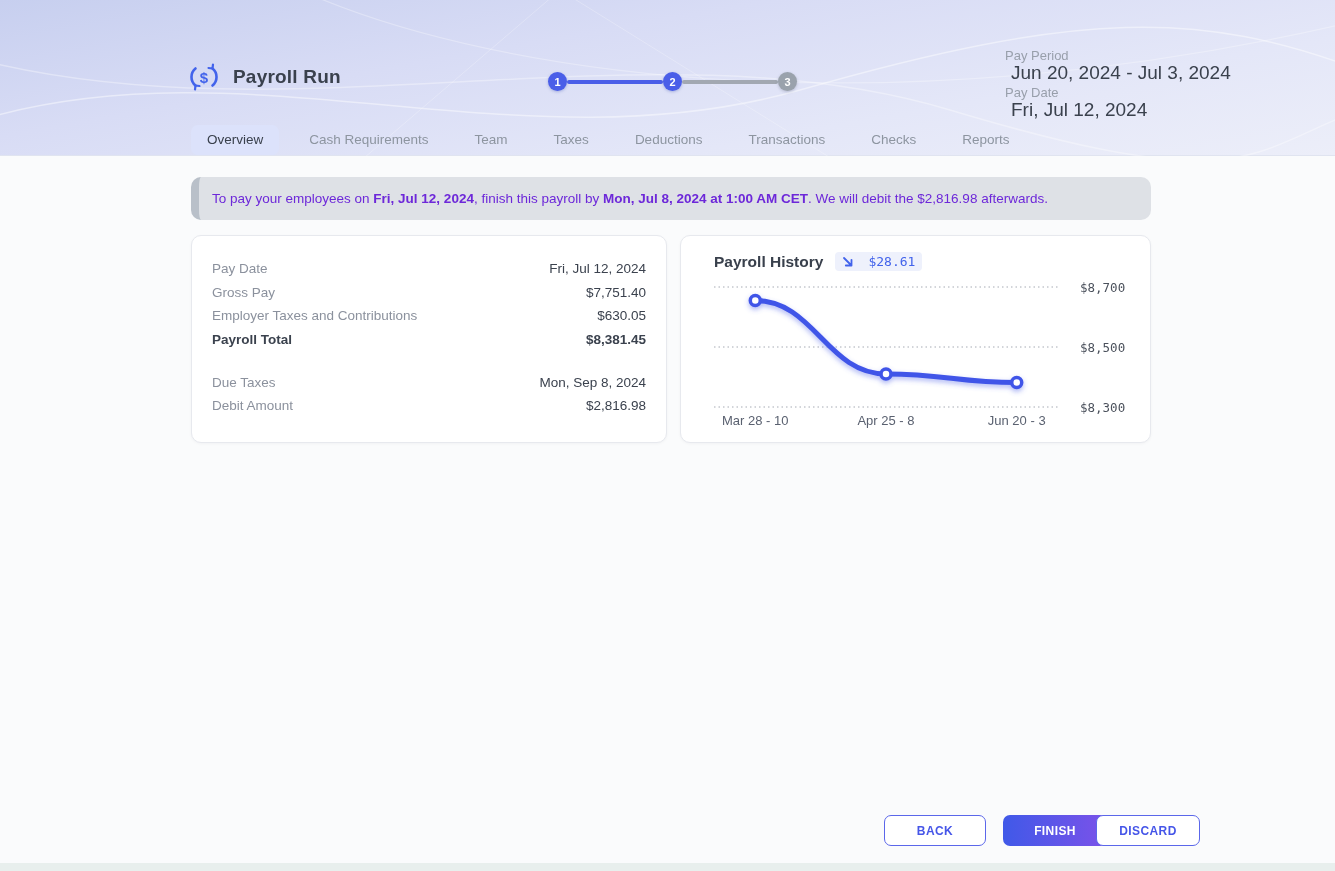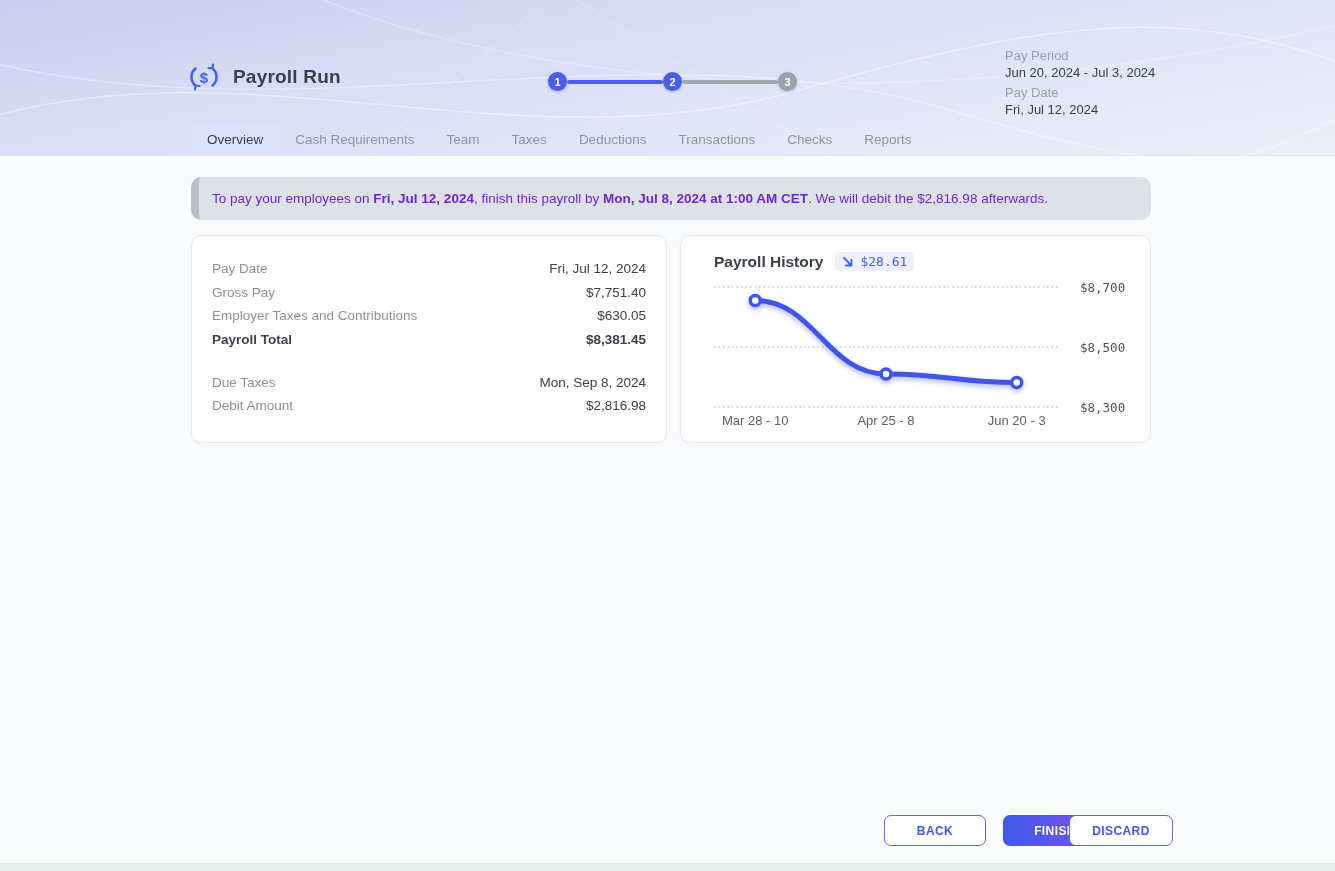--- a/index.html
+++ b/index.html
@@ -23,23 +23,23 @@
     box-shadow:0 1px 3px rgba(60,80,180,.35); cursor:pointer;
   }
   .step-circle.active { background:#4a5ee8; }
   .step-circle.inactive { background:#9aa2ac; box-shadow:0 1px 3px rgba(80,90,110,.3); }
   .step-line { width:96px; height:4px; border-radius:2px; }
   .step-line.active { background:#4a5ee8; }
   .step-line.inactive { background:#a2a8b2; }
 
   .pay-info { position:absolute; left:1005px; top:48px; }
   .pay-info .label { font-size:13px; color:#989fab; line-height:16px; }
-  .pay-info .value { font-size:13px; color:#3a414d; line-height:17px; margin-bottom:4px; }
-
-  .tabs { position:absolute; left:191px; bottom:0; display:flex; gap:0; align-items:flex-end; }
+  .pay-info .value { font-size:19px; color:#3a414d; line-height:17px; margin-bottom:4px;margin-left:6px; }
+
+  .tabs { position:absolute; left:191px; bottom:0; display:flex; gap:14px; align-items:flex-end; }
   .tab {
     border:none; background:transparent; font-family:inherit; font-size:13.5px; color:#8d95a0;
     padding:7px 16px 8px; cursor:pointer; border-radius:7px 7px 0 0; white-space:nowrap;
   }
   .tab.selected { background:#dce2fb; color:#39404c; border-radius:7px; }
 
   
   .banner {
     position:absolute; left:191px; top:177px; width:960px; height:43px;
     background:#dee1e6; border-left:8px solid #b9c0c9; border-radius:10px;
@@ -57,38 +57,38 @@
   .summary-row { display:flex; justify-content:space-between; font-size:13.5px; height:20px; margin-bottom:3.5px; }
   .summary-row .lab { color:#8b919d; }
   .summary-row .val { color:#3b424e; }
   .summary-row.total .lab, .summary-row.total .val { color:#3b424e; font-weight:700; }
   .summary-row.group-gap { margin-top:23px; }
 
   .chart-card { left:680px; top:235px; width:471px; height:208px; }
   .chart-head { position:absolute; left:33px; top:16px; display:flex; align-items:center; gap:12px; }
   .chart-title { font-size:15.5px; font-weight:700; color:#39404c; }
   .delta-badge {
-    display:flex; align-items:center; gap:6px; background:#eef1fc; border-radius:4px; padding:2px 7px;
+    display:flex; align-items:center; gap:14px; background:#eef1fc; border-radius:4px; padding:2px 7px;
   }
   .delta-badge .amount { font-family:"DejaVu Sans Mono", monospace; font-size:13px; color:#4263eb; }
   #history-chart { position:absolute; left:0; top:40px; width:471px; height:168px; }
   .ytick { font-family:"DejaVu Sans Mono", monospace; font-size:12.5px; fill:#4b515c; }
   .xtick { font-family:"Liberation Sans", sans-serif; font-size:13px; fill:#5a6170; text-anchor:middle; }
 
   
   .btn {
     position:absolute; top:815px; height:31px; border-radius:7px; font-family:inherit;
     font-size:12px; font-weight:600; letter-spacing:.4px; cursor:pointer;
     display:flex; align-items:center; justify-content:center;
   }
   .btn.outline { background:#fff; border:1.5px solid #5b67ea; color:#4656e8; }
   .btn-back { left:884px; width:102px; }
   .btn-finish { left:1003px; width:104px; border:none; color:#fff;
     background:linear-gradient(90deg,#4059e8 0%,#7b52e9 100%); }
-  .btn-discard { left:1069px; width:104px; }
+  .btn-discard { left:1096px; width:104px; }
 
   .bottom-strip { position:absolute; left:0; bottom:0; width:100%; height:8px; background:#e8efed; }
 </style>
 </head>
 <body>
 
 <div class="page">
 
   <div class="header">
     <svg class="header-waves" viewBox="0 0 1335 156" preserveAspectRatio="none">

